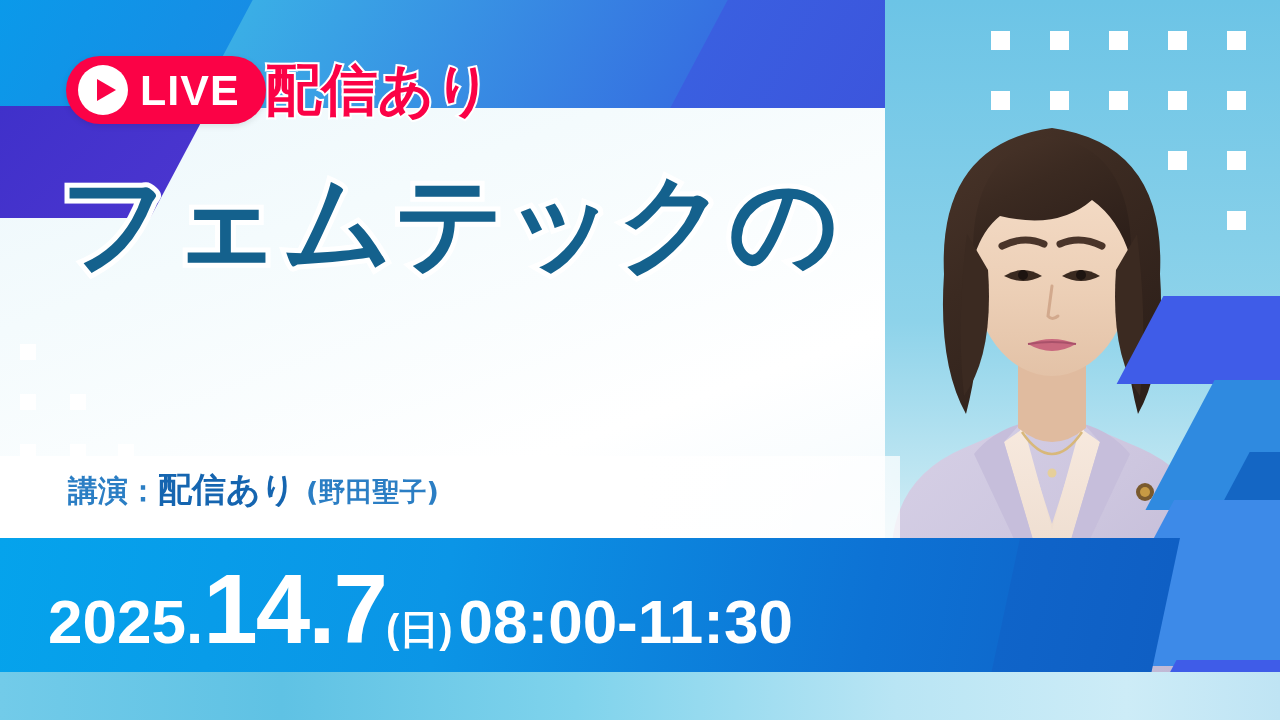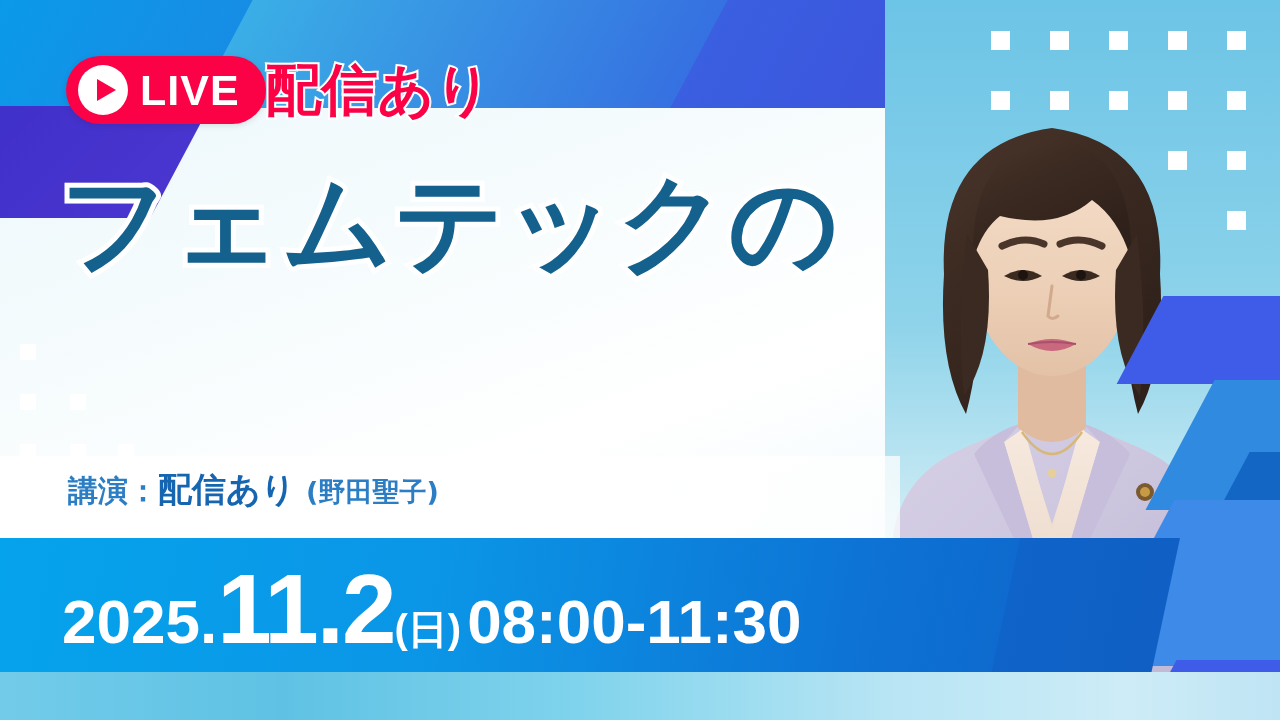--- a/index.html
+++ b/index.html
@@ -139,21 +139,21 @@
   .date-bar{
     position:absolute;left:0;top:538px;width:1110px;height:134px;
     background:linear-gradient(100deg,#05a3ec 0%,#0b95e6 40%,#0d72d4 78%,#0f64c9 100%);
   }
   .date-bar-skew{
     position:absolute;left:1020px;top:538px;width:160px;height:134px;
     background:linear-gradient(90deg,#0f64c9 0%,#0f5fc4 100%);
     transform:skewX(-12deg);transform-origin:top left;
   }
   .date-text{
-    position:absolute;left:62px;top:560px;
+    position:absolute;left:48px;top:560px;
     color:#fff;white-space:nowrap;line-height:1;
     font-family:"Liberation Sans","DejaVu Sans",sans-serif;
     font-weight:bold;display:flex;align-items:baseline;
   }
   .d-year{font-size:62px;}
   .d-big{font-size:98px;letter-spacing:-2px;}
   .d-dow{font-size:40px;}
   .d-time{font-size:62px;margin-left:6px;}
 
   
@@ -289,20 +289,20 @@
 
   <div class="speaker-band"></div>
   <div class="speaker-text">
     <span class="spk-pre">講演：</span><span class="spk-name">配信あり</span> <span class="spk-role">(野田聖子)</span>
   </div>
 
   <div class="date-bar"></div>
   <div class="date-bar-skew"></div>
   <div class="date-text">
     <span class="d-year">2025.</span>
-      <span class="d-big">11.2</span>
+      <span class="d-big">14.7</span>
       <span class="d-dow">(日)</span>
       <span class="d-time">08:00-11:30</span>
   </div>
 
   <div class="bottom-strip"></div>
 
 </div>
 
 </body></html>

